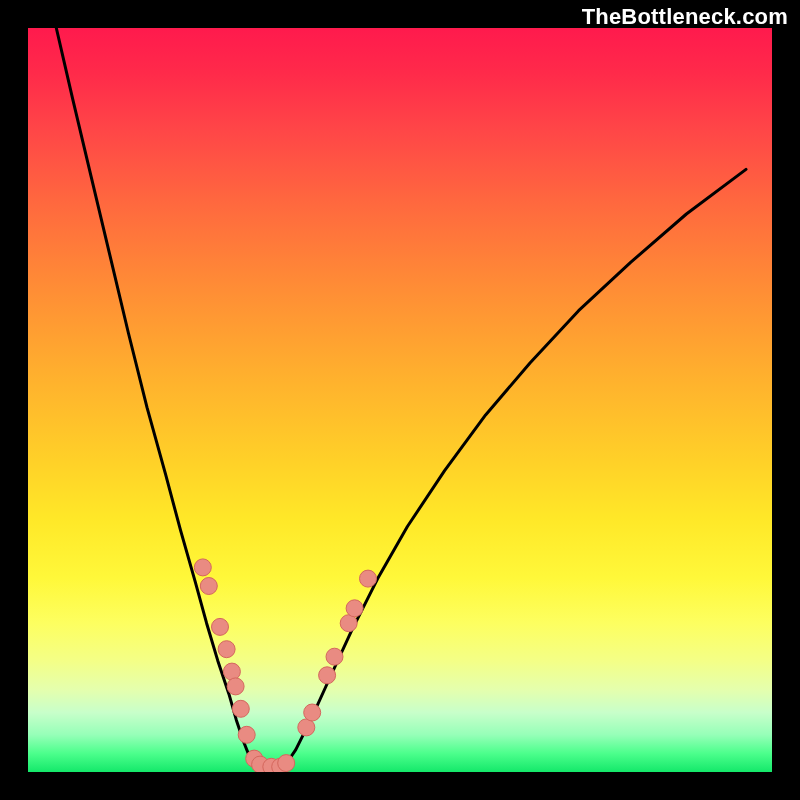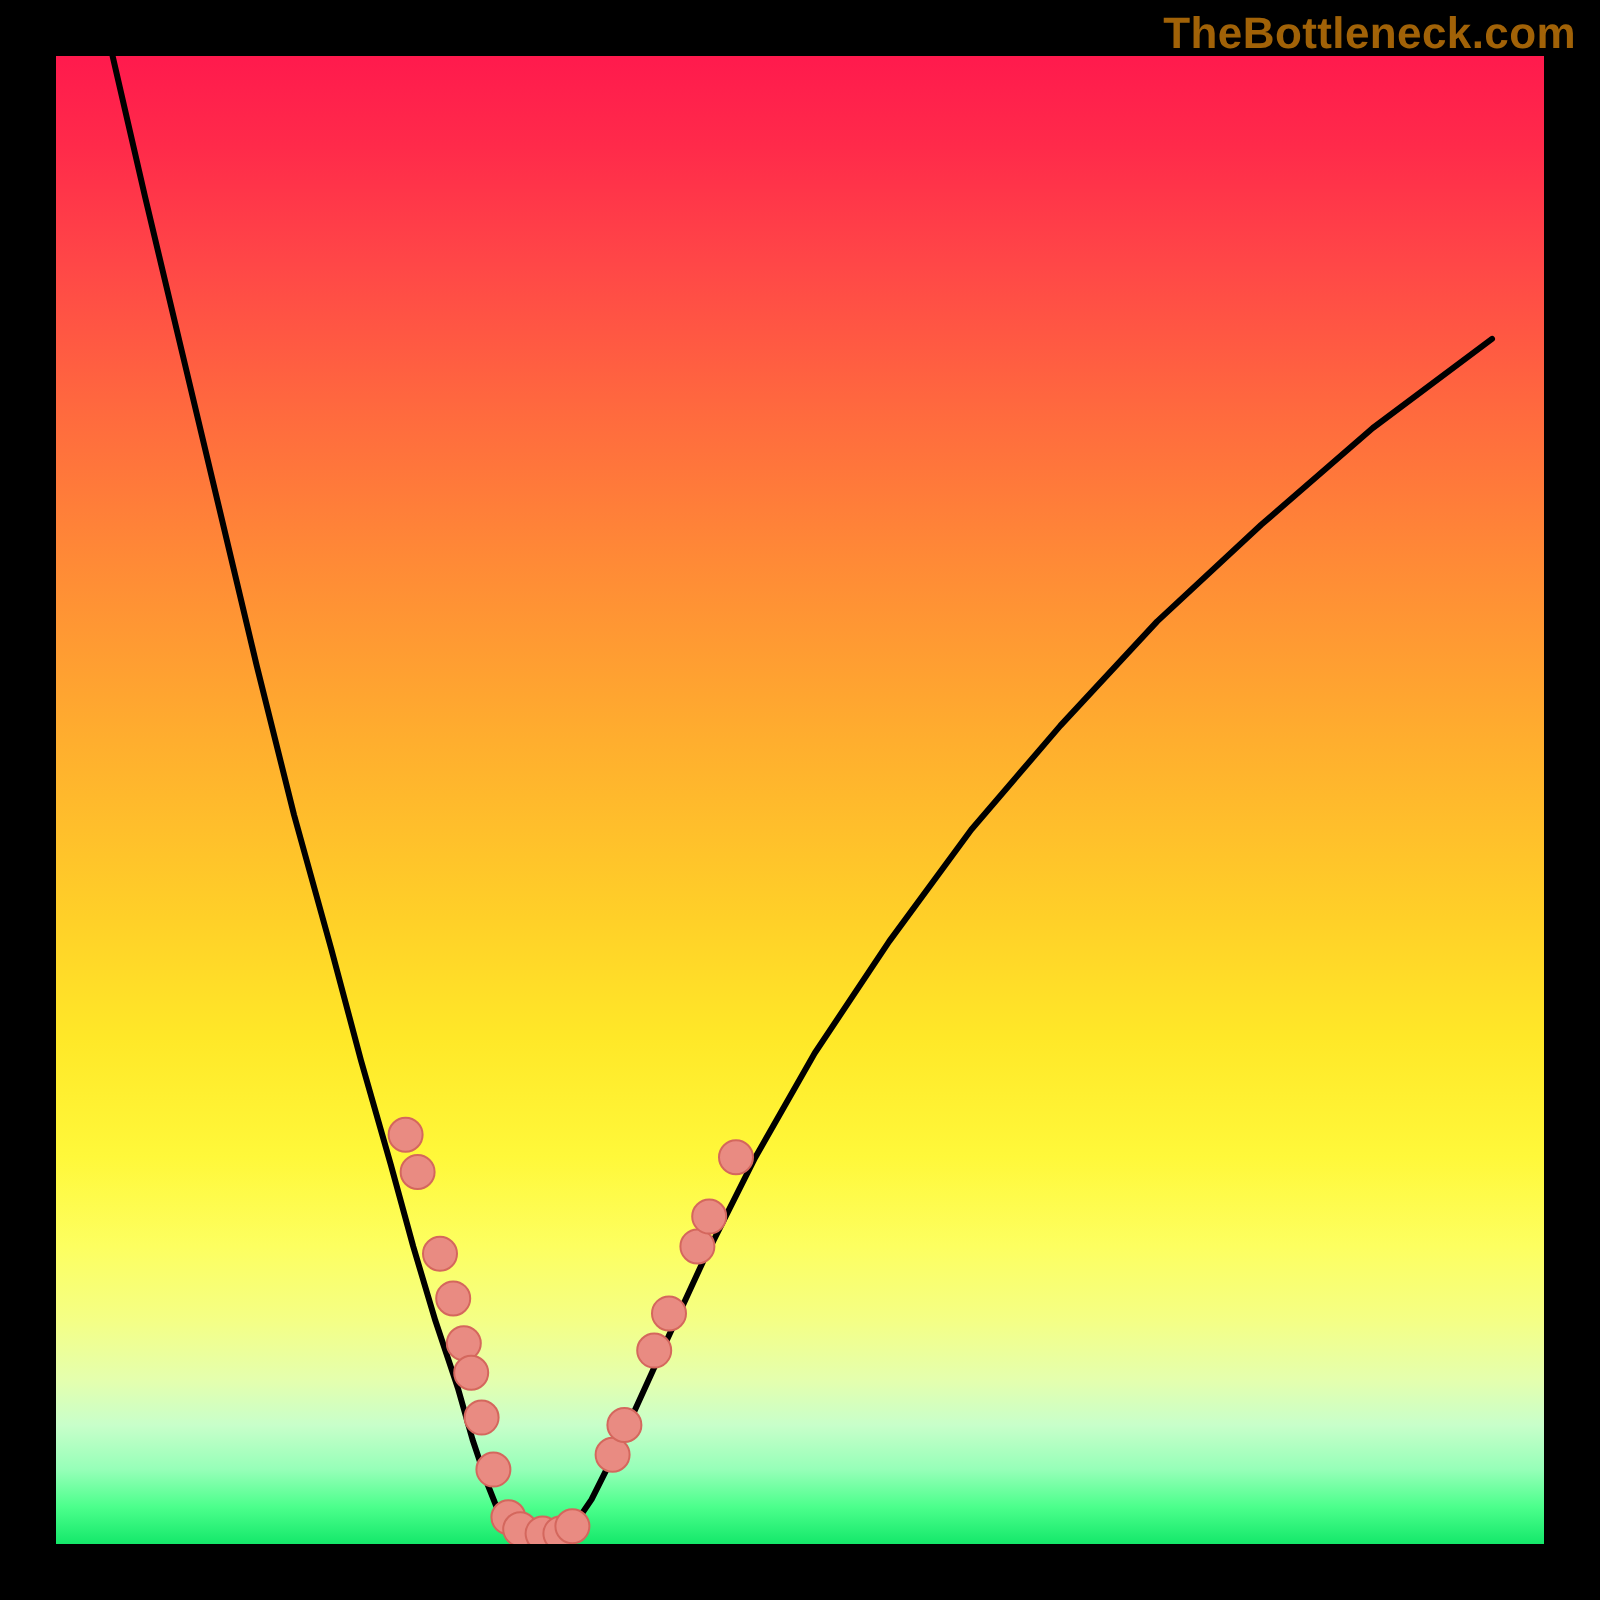--- a/index.html
+++ b/index.html
@@ -42,21 +42,21 @@
       #c8ffca 92%,
       #96ffb8 95%,
       #4cff8c 97.5%,
       #14e86a 100%
     );
   }
   .watermark {
     position: absolute;
     top: 4px;
     right: 12px;
-    color: #a16207;
+    color: #ffffff;
     font-size: 22px;
     font-weight: 600;
     letter-spacing: 0.2px;
     user-select: none;
   }
   svg.curves {
     position: absolute;
     top: 0;
     left: 0;
   }

